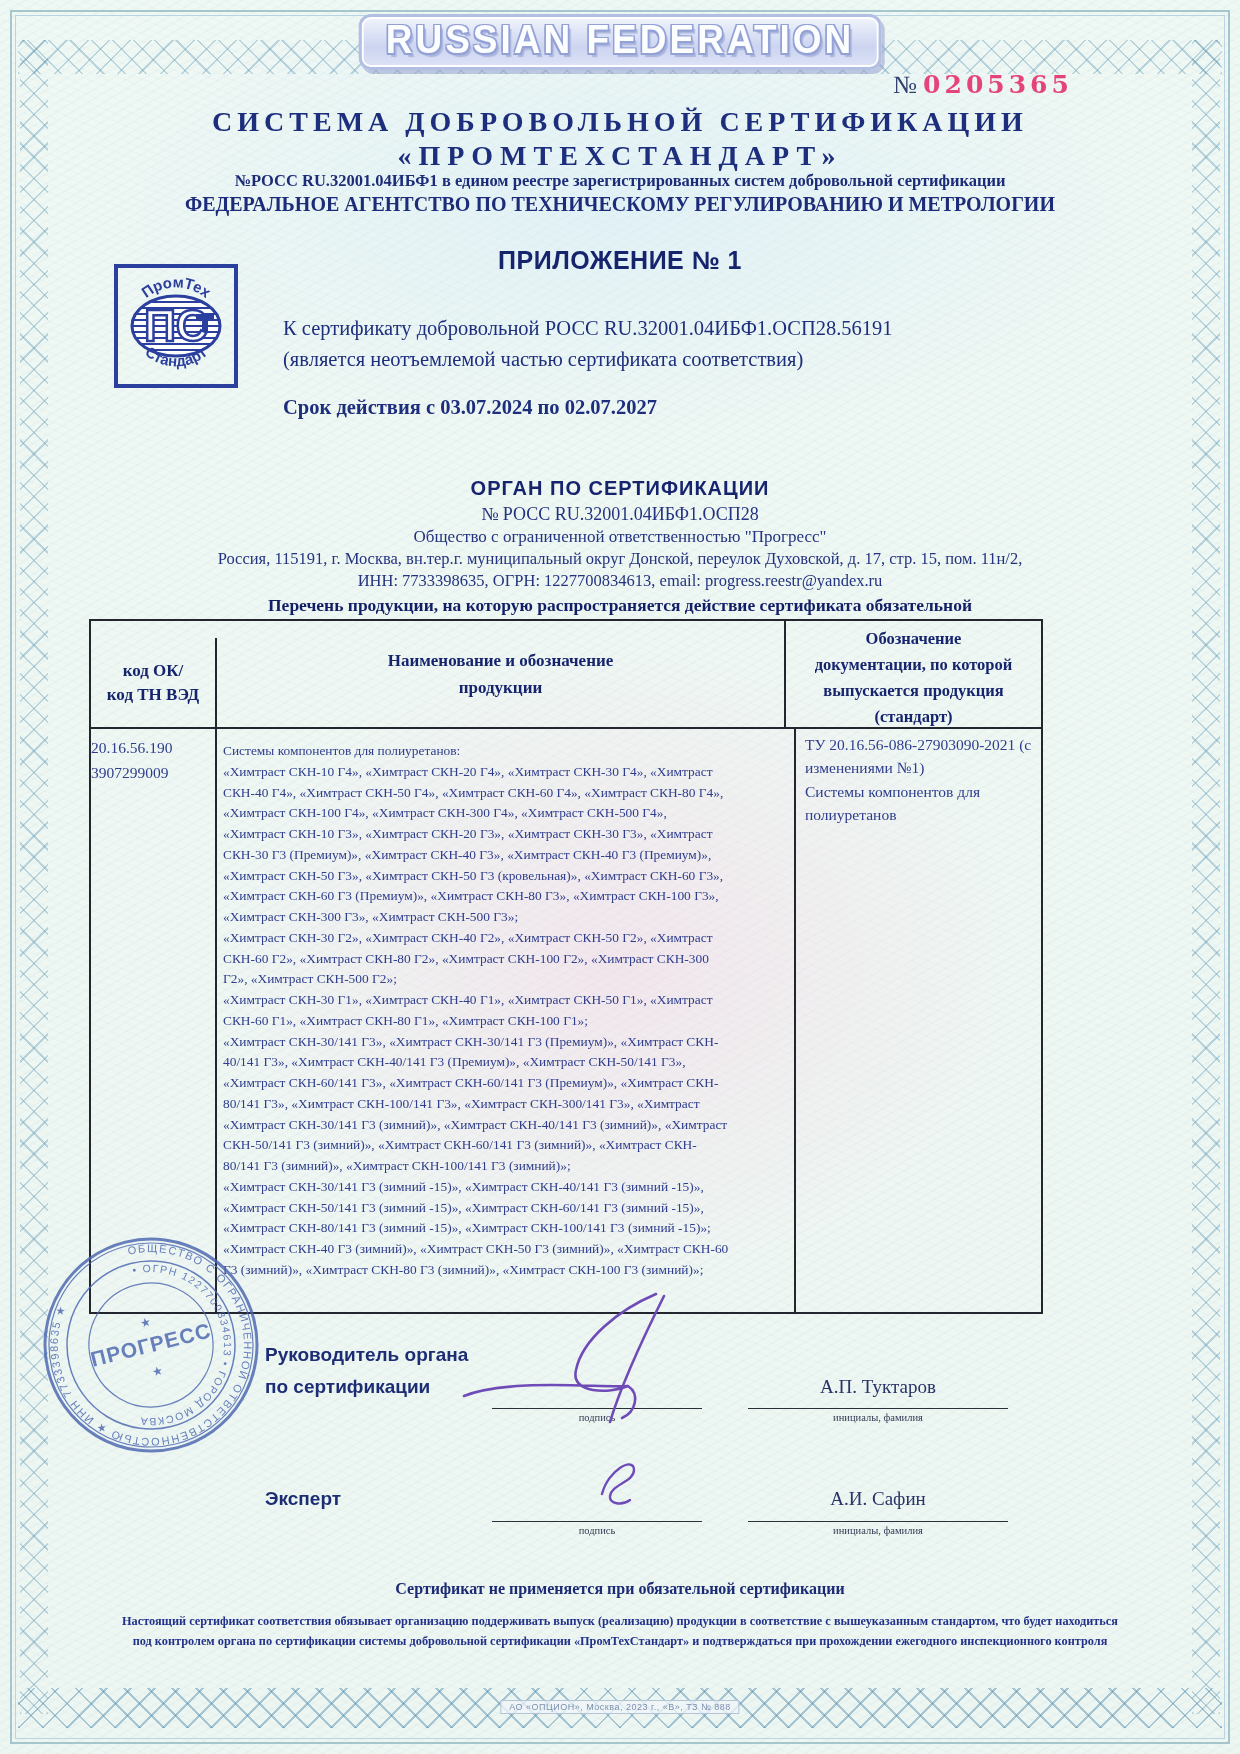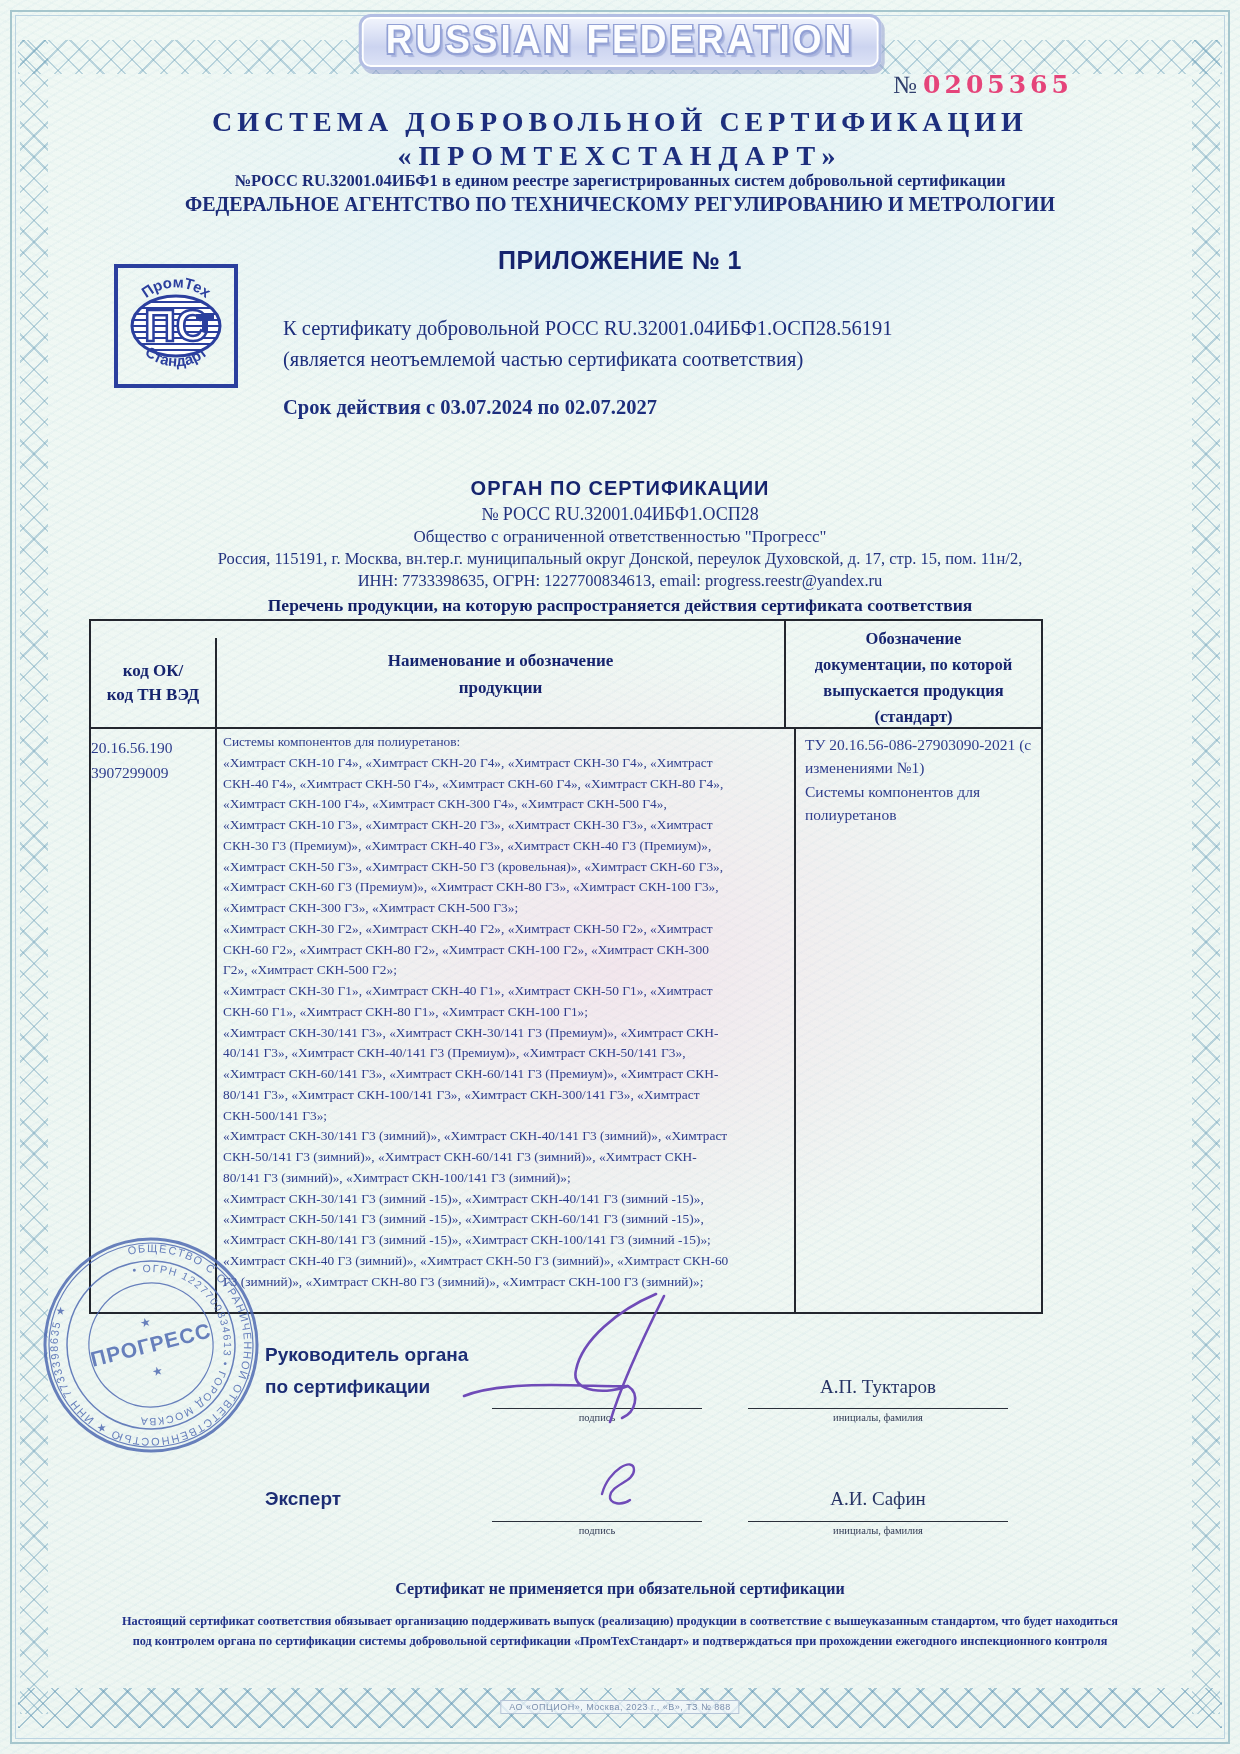--- a/index.html
+++ b/index.html
@@ -58,21 +58,21 @@
   .thead{display:flex;height:106px;border-bottom:2px solid #23262e;}
   .tbody{display:flex;flex:1;}
   .c1{width:124px;border-right:2px solid #23262e;}
   .c2{width:567px;border-right:2px solid #23262e;}
   .c3{flex:1;}
   .hcell{display:flex;flex-direction:column;align-items:center;color:#16246e;font-weight:bold;}
   .hc1{justify-content:center;font-size:17px;line-height:24px;margin-top:17px;}
   .hc2{justify-content:center;font-size:17px;line-height:27px;}
   .hc3{justify-content:flex-start;padding-top:5px;font-size:16.5px;line-height:26px;}
   .codes{padding-top:6px;text-align:left;font-size:15.5px;line-height:25px;color:#2e3d8c;}
-  .plines{padding:3px 4px 0 6px;}
+  .plines{padding:12px 4px 0 6px;}
   .pline{font-size:13.4px;line-height:20.75px;color:#2e3d8c;white-space:nowrap;}
   .doccell{padding:4px 8px 0 9px;font-size:15.5px;line-height:23px;color:#2e3d8c;}
   .doccell div{margin:0 0 1px 0;}
 
   .role{position:absolute;left:265px;font-family:"Liberation Sans",sans-serif;font-weight:bold;font-size:19px;color:#1c2d74;}
   .sigline{position:absolute;height:0;border-top:1.6px solid #2a2f3a;}
   .sublabel{position:absolute;font-size:10.5px;color:#333c55;text-align:center;}
   .signame{position:absolute;font-size:19px;color:#273465;text-align:center;}
   .sig-svg{position:absolute;pointer-events:none;}
 
@@ -145,21 +145,21 @@
     <div>К сертификату добровольной РОСС RU.32001.04ИБФ1.ОСП28.56191</div>
     <div>(является неотъемлемой частью сертификата соответствия)</div>
   </div>
   <div class="validity">Срок действия с 03.07.2024 по 02.07.2027</div>
 
   <div class="t-center organ-title">ОРГАН ПО СЕРТИФИКАЦИИ</div>
   <div class="t-center organ-no">№ РОСС RU.32001.04ИБФ1.ОСП28</div>
   <div class="t-center org-name">Общество с ограниченной ответственностью "Прогресс"</div>
   <div class="t-center addr1">Россия, 115191, г. Москва, вн.тер.г. муниципальный округ Донской, переулок Духовской, д. 17, стр. 15, пом. 11н/2,</div>
   <div class="t-center addr2">ИНН: 7733398635, ОГРН: 1227700834613, email: progress.reestr@yandex.ru</div>
-  <div class="t-center plist-caption">Перечень продукции, на которую распространяется действия сертификата соответствия</div>
+  <div class="t-center plist-caption">Перечень продукции, на которую распространяется действие сертификата обязательной</div>
 
   <div class="ctable">
     <div class="thead">
       <div class="c1 hcell hc1">
           <div class="hline">код ОК/</div>
           <div class="hline">код ТН ВЭД</div>
         </div>
       <div class="c2 hcell hc2">
           <div class="hline">Наименование и обозначение</div>
           <div class="hline">продукции</div>
@@ -188,21 +188,20 @@
           <div class="pline">«Химтраст СКН-300 Г3», «Химтраст СКН-500 Г3»;</div>
           <div class="pline">«Химтраст СКН-30 Г2», «Химтраст СКН-40 Г2», «Химтраст СКН-50 Г2», «Химтраст</div>
           <div class="pline">СКН-60 Г2», «Химтраст СКН-80 Г2», «Химтраст СКН-100 Г2», «Химтраст СКН-300</div>
           <div class="pline">Г2», «Химтраст СКН-500 Г2»;</div>
           <div class="pline">«Химтраст СКН-30 Г1», «Химтраст СКН-40 Г1», «Химтраст СКН-50 Г1», «Химтраст</div>
           <div class="pline">СКН-60 Г1», «Химтраст СКН-80 Г1», «Химтраст СКН-100 Г1»;</div>
           <div class="pline">«Химтраст СКН-30/141 Г3», «Химтраст СКН-30/141 Г3 (Премиум)», «Химтраст СКН-</div>
           <div class="pline">40/141 Г3», «Химтраст СКН-40/141 Г3 (Премиум)», «Химтраст СКН-50/141 Г3»,</div>
           <div class="pline">«Химтраст СКН-60/141 Г3», «Химтраст СКН-60/141 Г3 (Премиум)», «Химтраст СКН-</div>
           <div class="pline">80/141 Г3», «Химтраст СКН-100/141 Г3», «Химтраст СКН-300/141 Г3», «Химтраст</div>
-          <div class="pline">СКН-500/141 Г3»;</div>
           <div class="pline">«Химтраст СКН-30/141 Г3 (зимний)», «Химтраст СКН-40/141 Г3 (зимний)», «Химтраст</div>
           <div class="pline">СКН-50/141 Г3 (зимний)», «Химтраст СКН-60/141 Г3 (зимний)», «Химтраст СКН-</div>
           <div class="pline">80/141 Г3 (зимний)», «Химтраст СКН-100/141 Г3 (зимний)»;</div>
           <div class="pline">«Химтраст СКН-30/141 Г3 (зимний -15)», «Химтраст СКН-40/141 Г3 (зимний -15)»,</div>
           <div class="pline">«Химтраст СКН-50/141 Г3 (зимний -15)», «Химтраст СКН-60/141 Г3 (зимний -15)»,</div>
           <div class="pline">«Химтраст СКН-80/141 Г3 (зимний -15)», «Химтраст СКН-100/141 Г3 (зимний -15)»;</div>
           <div class="pline">«Химтраст СКН-40 Г3 (зимний)», «Химтраст СКН-50 Г3 (зимний)», «Химтраст СКН-60</div>
           <div class="pline">Г3 (зимний)», «Химтраст СКН-80 Г3 (зимний)», «Химтраст СКН-100 Г3 (зимний)»;</div>
         </div>
       <div class="c3 doccell">

